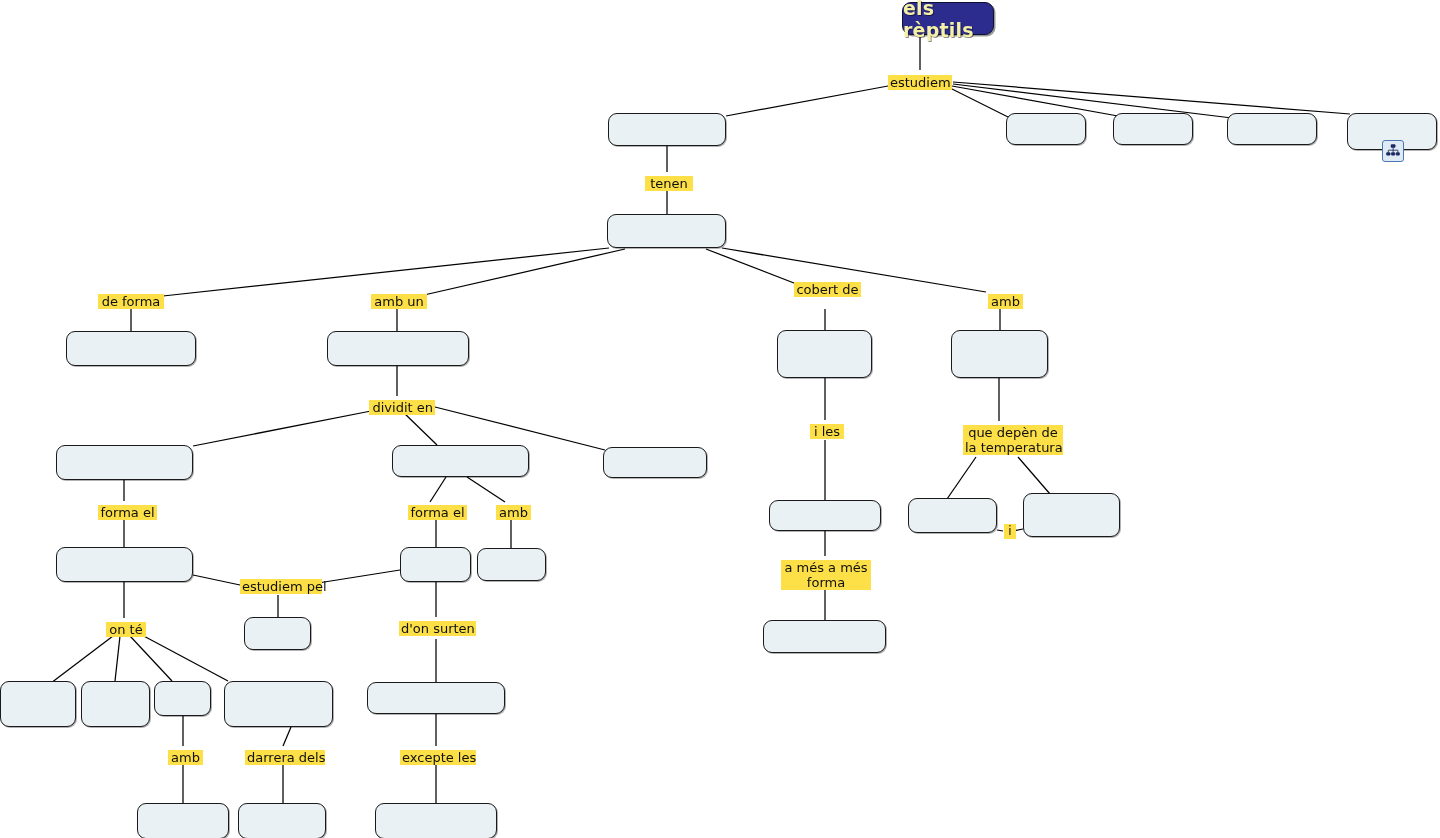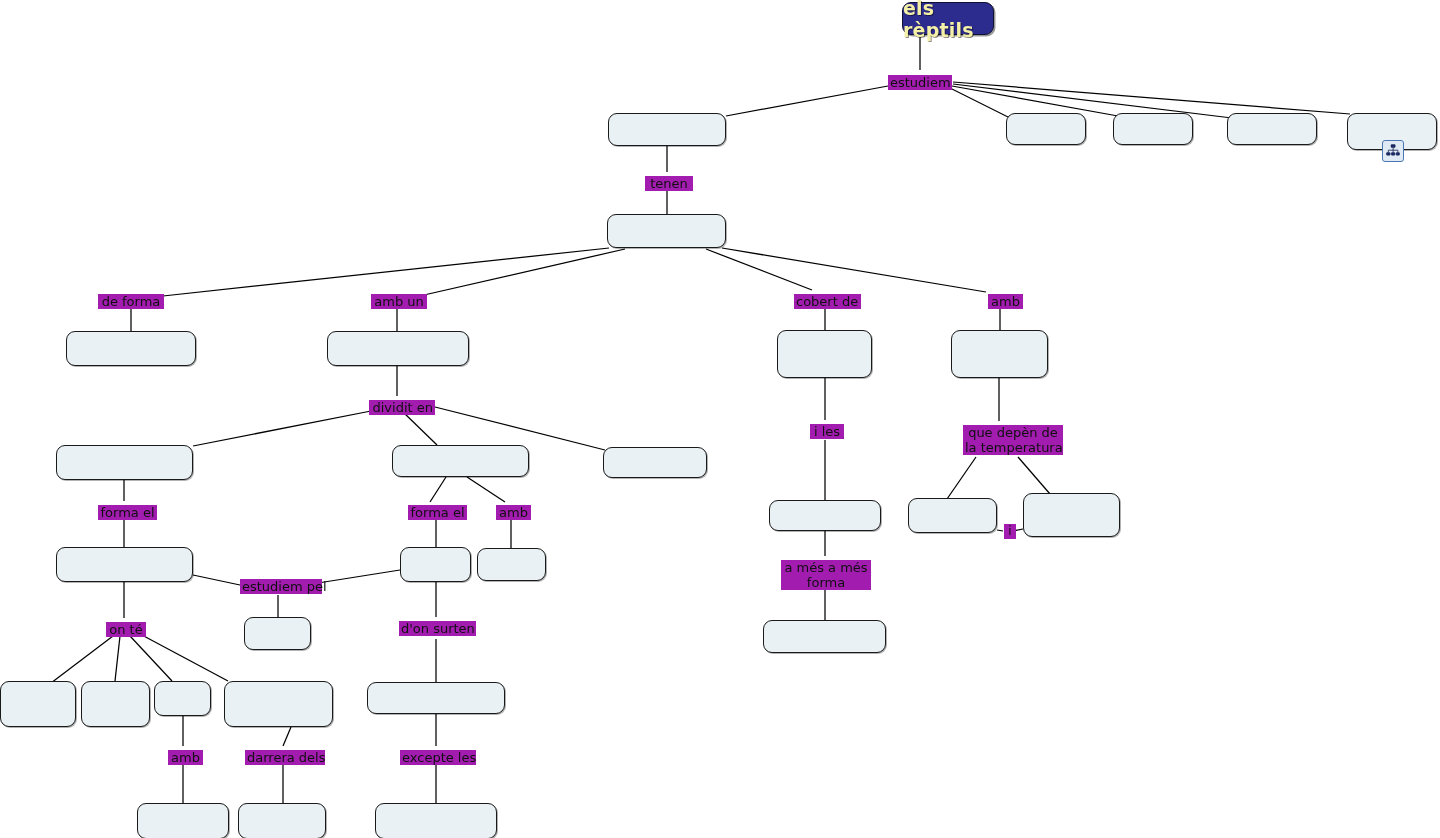--- a/index.html
+++ b/index.html
@@ -46,21 +46,21 @@
     align-items: center;
     justify-content: center;
     letter-spacing: 0.2px;
     text-shadow: 1px 1px 0 rgba(0,0,0,0.45);
     box-shadow: 1.5px 1.5px 0 rgba(0,0,0,0.40);
   }
   .linklabel {
     position: absolute;
     font-size: 13px;
     color: #101010;
-    background: #a21caf;
+    background: #fde047;
     line-height: 15px;
     text-align: center;
     white-space: pre;
     z-index: 3;
     padding: 0 2px;
   }
   .linklabel.small {
     font-size: 12px;
   }
   .badge {
@@ -164,21 +164,21 @@
       <div class="node" style="left: 224px; top: 681px; width: 109px; height: 46px;"></div>
       <div class="node" style="left: 137px; top: 803px; width: 92px; height: 36px;"></div>
       <div class="node" style="left: 238px; top: 803px; width: 88px; height: 36px;"></div>
       <div class="node" style="left: 375px; top: 803px; width: 122px; height: 36px;"></div>
     </div>
   <div id="label-layer">
       <div class="linklabel" style="left: 888px; top: 75px; width: 60px; text-align: center;">estudiem</div>
       <div class="linklabel" style="left: 645px; top: 176px; width: 44px; text-align: center;">tenen</div>
       <div class="linklabel" style="left: 98px; top: 294px; width: 62px; text-align: center;">de forma</div>
       <div class="linklabel" style="left: 371px; top: 294px; width: 52px; text-align: center;">amb un</div>
-      <div class="linklabel" style="left: 794px; top: 294px; width: 63px; text-align: left;">cobert de</div>
+      <div class="linklabel" style="left: 794px; top: 282px; width: 63px; text-align: center;">cobert de</div>
       <div class="linklabel" style="left: 988px; top: 294px; width: 31px; text-align: center;">amb</div>
       <div class="linklabel" style="left: 369px; top: 400px; width: 62px; text-align: right;">dividit en</div>
       <div class="linklabel" style="left: 810px; top: 424px; width: 30px; text-align: center;">i les</div>
       <div class="linklabel" style="left: 963px; top: 425px; width: 96px; text-align: center;">que depèn de
 la temperatura</div>
       <div class="linklabel" style="left: 98px; top: 505px; width: 55px; text-align: center;">forma el</div>
       <div class="linklabel" style="left: 408px; top: 505px; width: 55px; text-align: center;">forma el</div>
       <div class="linklabel" style="left: 496px; top: 505px; width: 31px; text-align: center;">amb</div>
       <div class="linklabel small" style="left: 1004px; top: 524px; width: 8px; text-align: center;">i</div>
       <div class="linklabel" style="left: 781px; top: 560px; width: 86px; text-align: center;">a més a més

